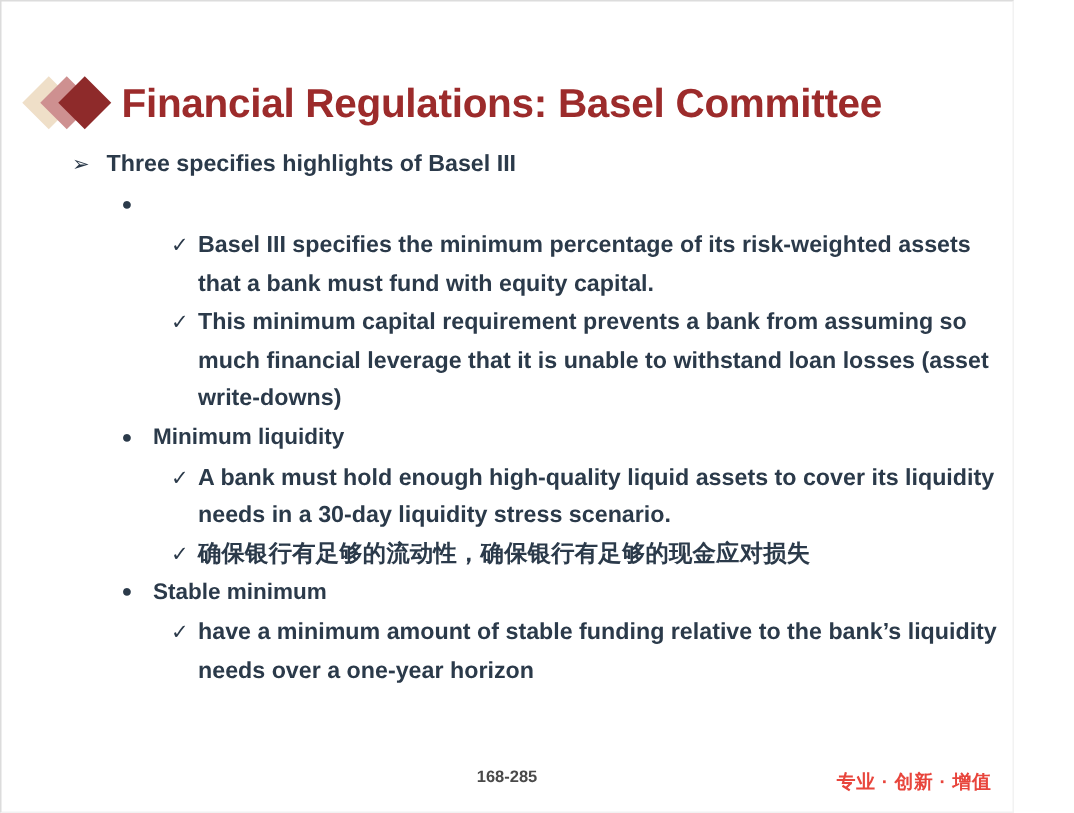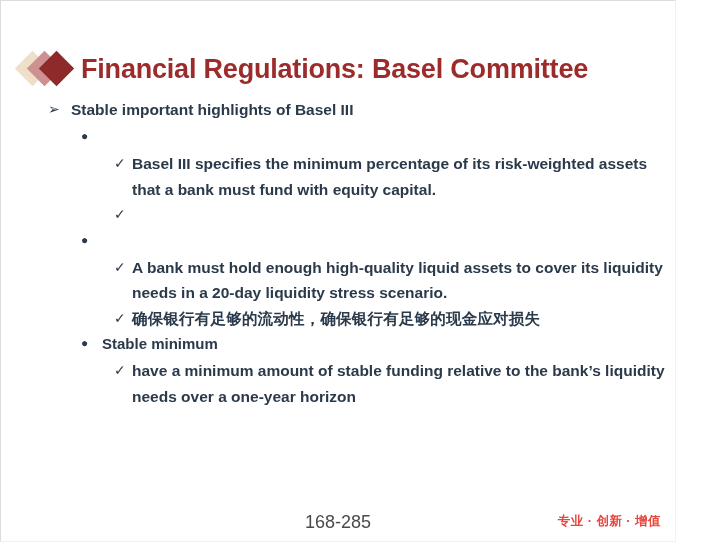--- a/index.html
+++ b/index.html
@@ -114,22 +114,23 @@
 
   .lvl3.cn .txt { letter-spacing: 0.2px; }
 
   
   .page-number {
     position: absolute;
     left: 0;
     right: 0;
     top: 511px;
     text-align: center;
-    font-size: 18px;
+    font-size: 11px;
     color: #4A4A4A;
+    font-weight: bold;
   }
   .tagline {
     position: absolute;
     right: 14px;
     top: 512px;
     font-size: 12.5px;
     font-weight: bold;
     color: #E8453C;
     letter-spacing: 0.5px;
     white-space: nowrap;
@@ -147,43 +148,45 @@
       <span class="diamond d2"></span>
       <span class="diamond d3"></span>
     </div>
     <div class="slide-title">Financial Regulations: Basel Committee</div>
   </div>
 
   <div class="body">
 
     <div class="line lvl1">
       <span class="bullet">➢</span>
-      <span class="txt">Stable important highlights of Basel III</span>
+      <span class="txt">Three specifies highlights of Basel III</span>
     </div>
 
     <div class="line lvl2">
       <span class="bullet">●</span>
     </div>
 
     <div class="line lvl3">
       <span class="bullet">✓</span>
       <span class="txt">Basel III specifies the minimum percentage of its risk-weighted assets that a bank must fund with equity capital.</span>
     </div>
 
     <div class="line lvl3">
       <span class="bullet">✓</span>
+      <span class="txt">This minimum capital requirement prevents a bank from assuming so much financial leverage that it is unable to withstand loan losses (asset write-downs)</span>
     </div>
 
     <div class="line lvl2">
       <span class="bullet">●</span>
-    </div>
-
-    <div class="line lvl3">
-      <span class="bullet">✓</span>
-      <span class="txt">A bank must hold enough high-quality liquid assets to cover its liquidity needs in a 20-day liquidity stress scenario.</span>
+      <span class="txt">Minimum liquidity</span>
+    </div>
+
+    <div class="line lvl3">
+      <span class="bullet">✓</span>
+      <span class="txt">A bank must hold enough high-quality liquid assets to cover its liquidity needs in a 30-day liquidity stress scenario.</span>
     </div>
 
     <div class="line lvl3 cn">
       <span class="bullet">✓</span>
       <span class="txt">确保银行有足够的流动性，确保银行有足够的现金应对损失</span>
     </div>
 
     <div class="line lvl2">
       <span class="bullet">●</span>
       <span class="txt">Stable minimum</span>

